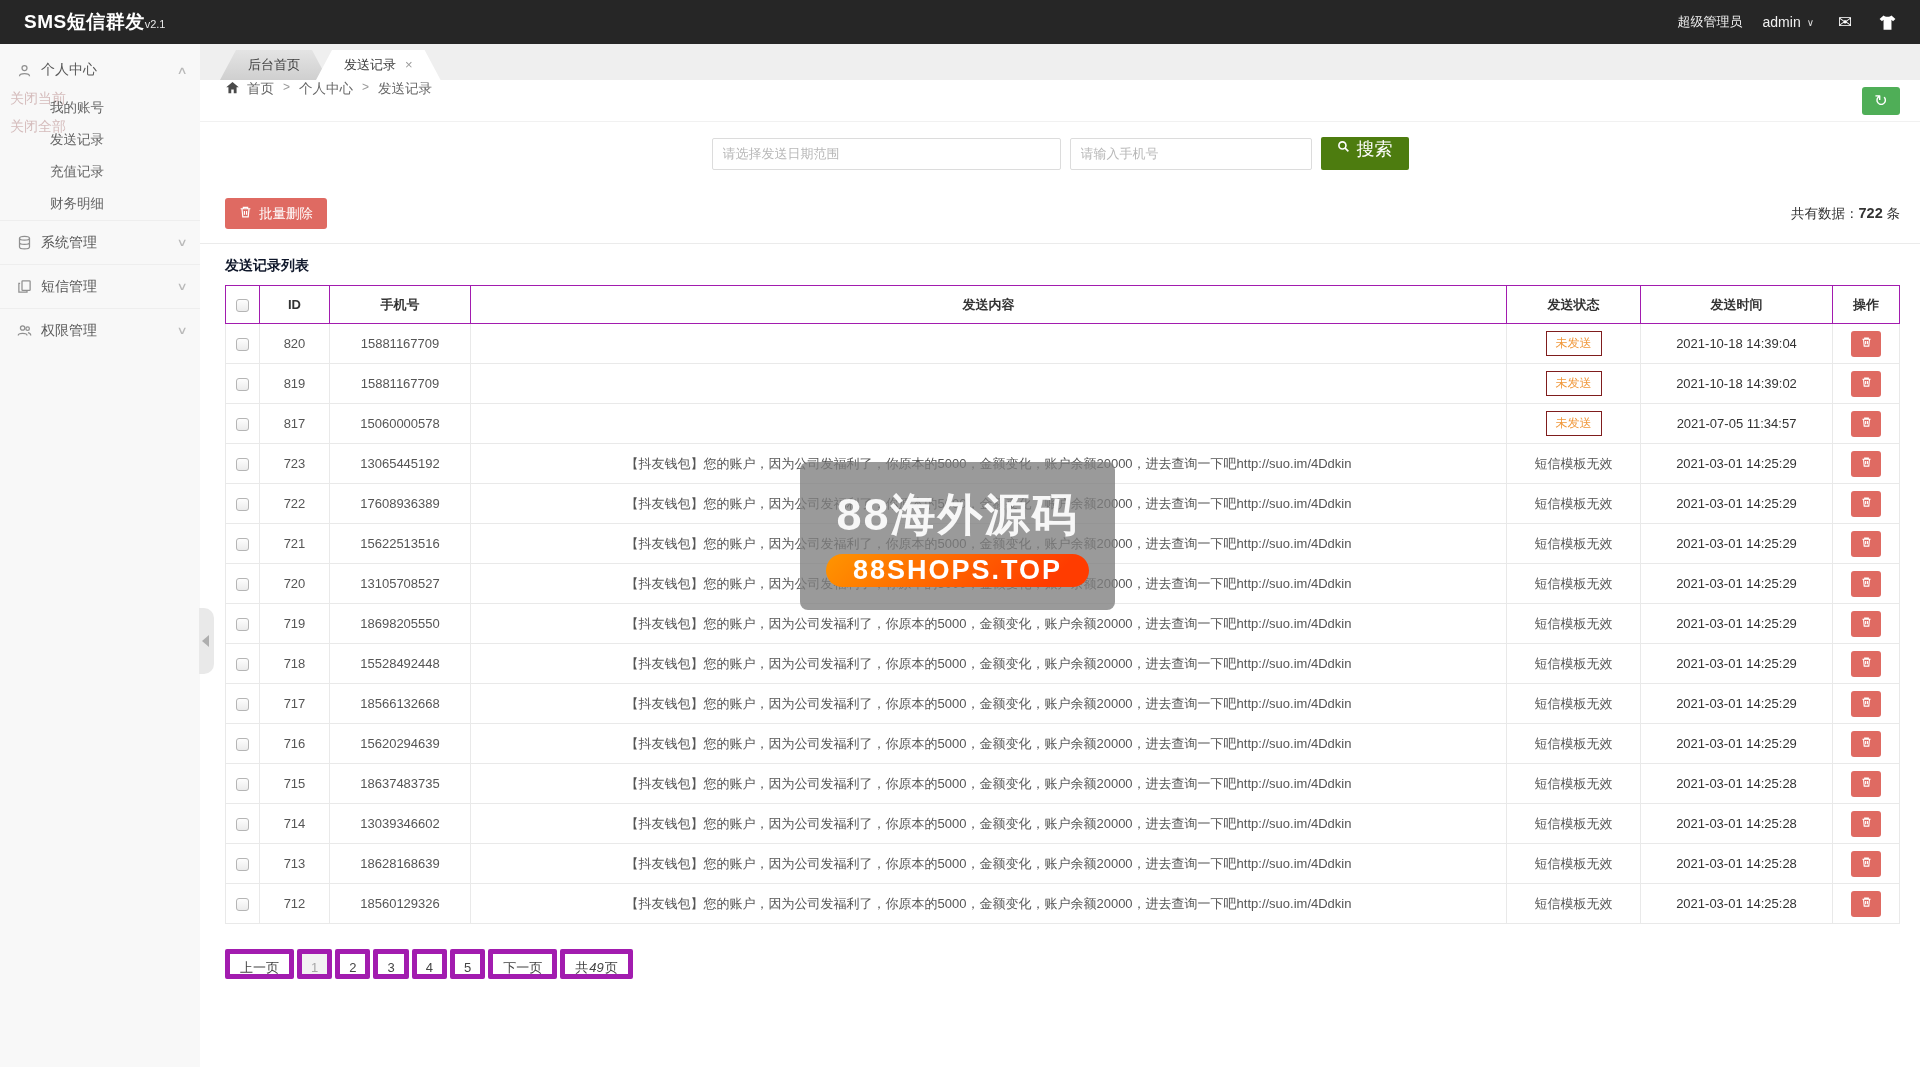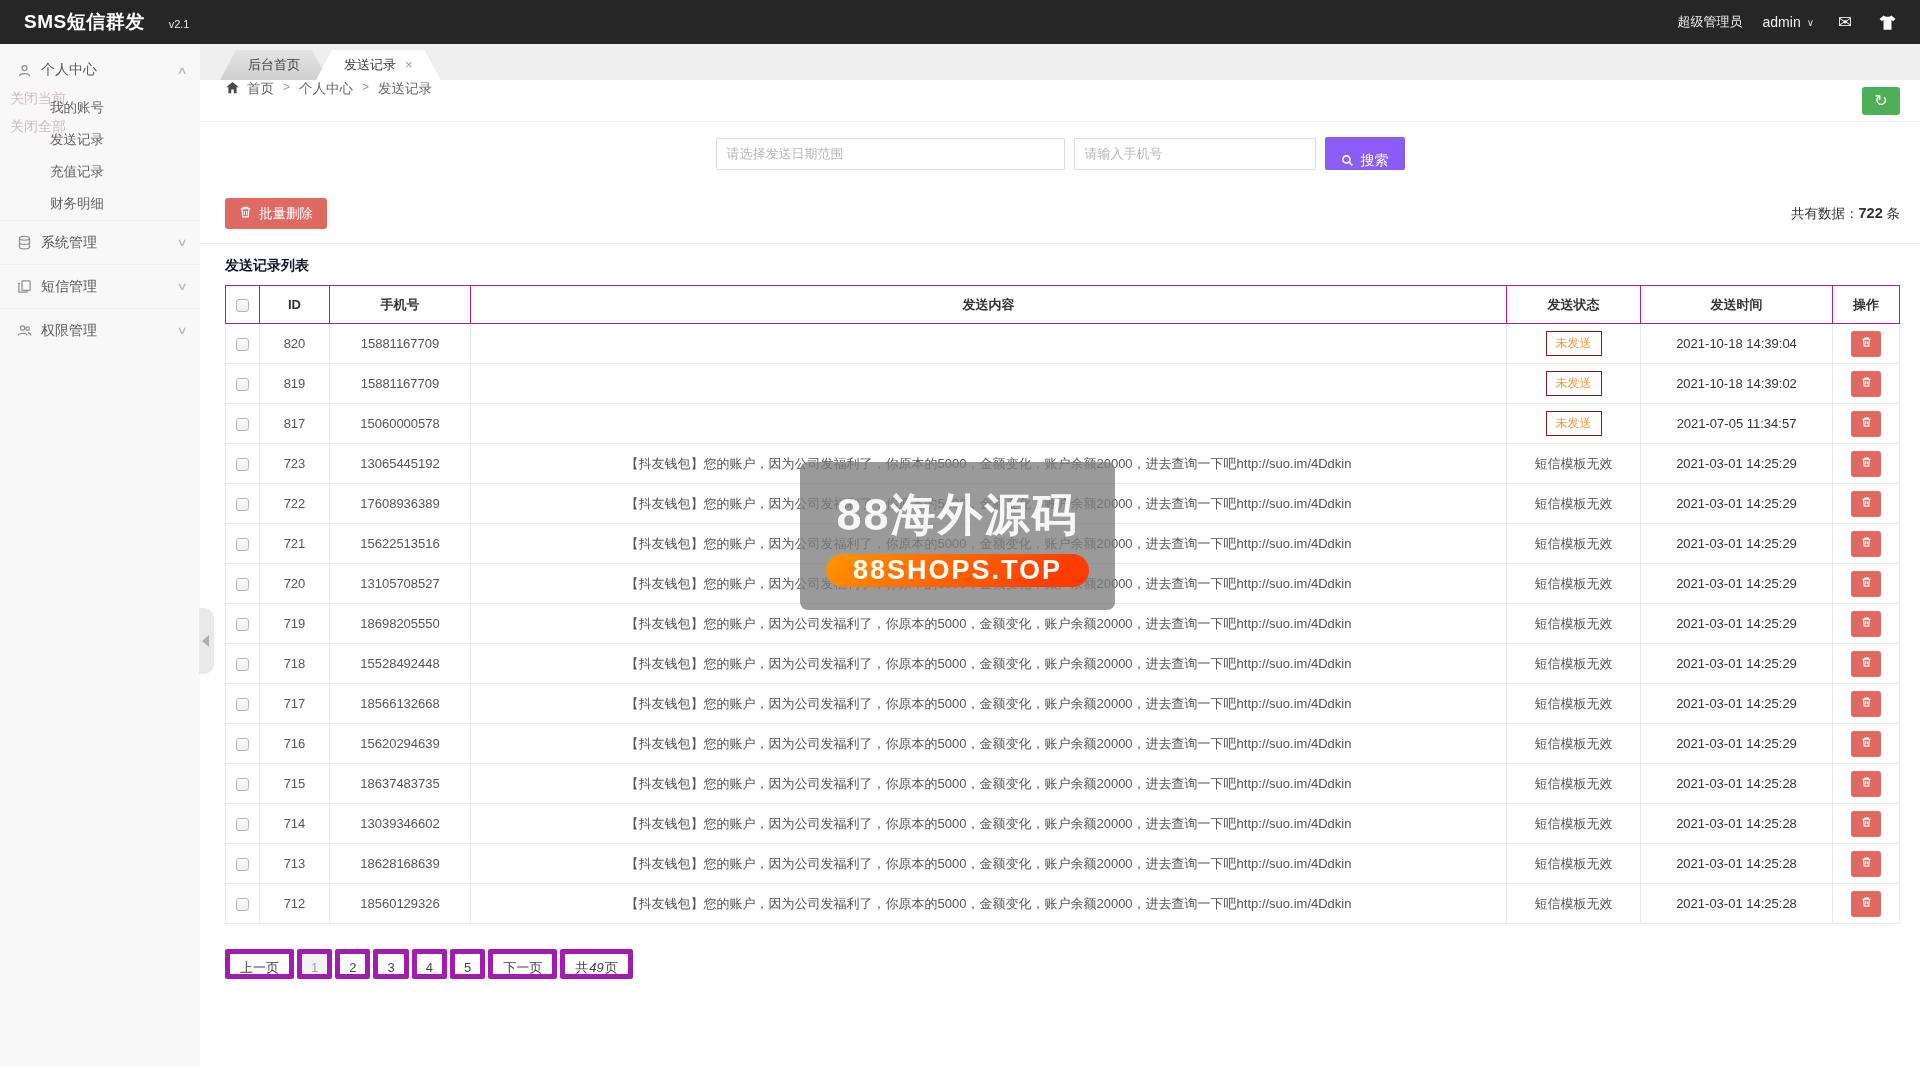--- a/index.html
+++ b/index.html
@@ -1,21 +1,21 @@
 <!DOCTYPE html>
 <html><head>
 <meta charset="utf-8">
 <style>
   * { margin:0; padding:0; box-sizing:border-box; }
   html,body { width:1920px; height:1067px; font-family:"Liberation Sans","DejaVu Sans",sans-serif; background:#fff; overflow:hidden; }
   body { position:relative; }
 
   
   .topbar { position:absolute; left:0; top:0; width:1920px; height:44px; background:#262626; display:flex; align-items:center; justify-content:space-between; padding:0 22px 0 24px; z-index:30; }
-  .brand { display:flex; align-items:baseline; gap:24px; color:#fff; }
+  .brand { display:flex; align-items:baseline; gap:0; color:#fff; }
   .brand-name { font-size:19px; font-weight:bold; letter-spacing:0.5px; }
   .brand-ver { font-size:11px; color:#e8e8e8; }
   .top-right { display:flex; align-items:center; gap:20px; color:#f0f0f0; font-size:13px;text-align:center; }
   .user-wrap { display:flex; align-items:center; gap:6px; cursor:pointer; }
   .caret { font-size:10px; color:#ddd; }
   .top-icon { width:22px; height:22px; display:flex; align-items:center; justify-content:center; cursor:pointer; }
   .envelope { font-size:17px; color:#fff; }
 
   
   .sidebar { position:absolute; left:0; top:44px; width:200px; height:1023px; background:#f8f8f8; z-index:10; }
@@ -46,21 +46,21 @@
   .crumb-bar { position:relative; height:42px; background:#fff; border-bottom:1px solid #f1f1f1; display:flex; align-items:flex-start; padding-left:25px; font-size:13.5px; color:#666; }
   .crumb-bar .home-ic { display:flex; align-items:center; margin-right:7px; color:#4a4a4a; }
   .crumb-sep { margin:0 9px; color:#999; font-size:12px; }
   .refresh-btn { position:absolute; right:20px; top:7px; width:38px; height:28px; background:#4fae57; border:none; border-radius:3px; color:#fff; font-size:16px; line-height:26px; cursor:pointer; }
 
   .search-row { display:flex; justify-content:center; align-items:center; gap:9px; margin-top:15px; }
   .s-input { height:32px; border:1px solid #dcdcdc; border-radius:2px; padding:0 10px; font-size:13px; color:#333; outline:none; font-family:inherit; }
   .s-input::placeholder { color:#b8b8b8; }
   .date-input { width:349px; }
   .phone-input { width:242px; }
-  .search-btn { height:33px; padding:0 16px; background:#8b5cf6; color:#fff; border:none; border-radius:2px; font-size:14px; display:flex; align-items:flex-end; gap:7px; cursor:pointer; font-family:inherit; }
+  .search-btn { height:33px; padding:0 16px; background:#4d7c0f; color:#fff; border:none; border-radius:2px; font-size:18px; display:flex; align-items:flex-start; gap:7px; cursor:pointer; font-family:inherit; }
   .search-btn svg { width:13px; height:13px; }
 
   .inner { padding:0 20px 0 25px; }
   .toolbar-row { margin-top:28px; display:flex; align-items:center; justify-content:space-between; }
   .del-btn { height:31px; padding:0 14px; background:#df6a62; color:#fff; border:none; border-radius:3px; font-size:13.5px; display:flex; align-items:center; gap:7px; cursor:pointer; font-family:inherit; }
   .del-btn svg { width:13px; height:14px; }
   .total-line { font-size:13.5px; color:#333; }
   .total-line b { font-size:14.5px; }
 
   .panel-divider { margin:14px -20px 0 -25px; border-top:1px solid #ebebeb; }

